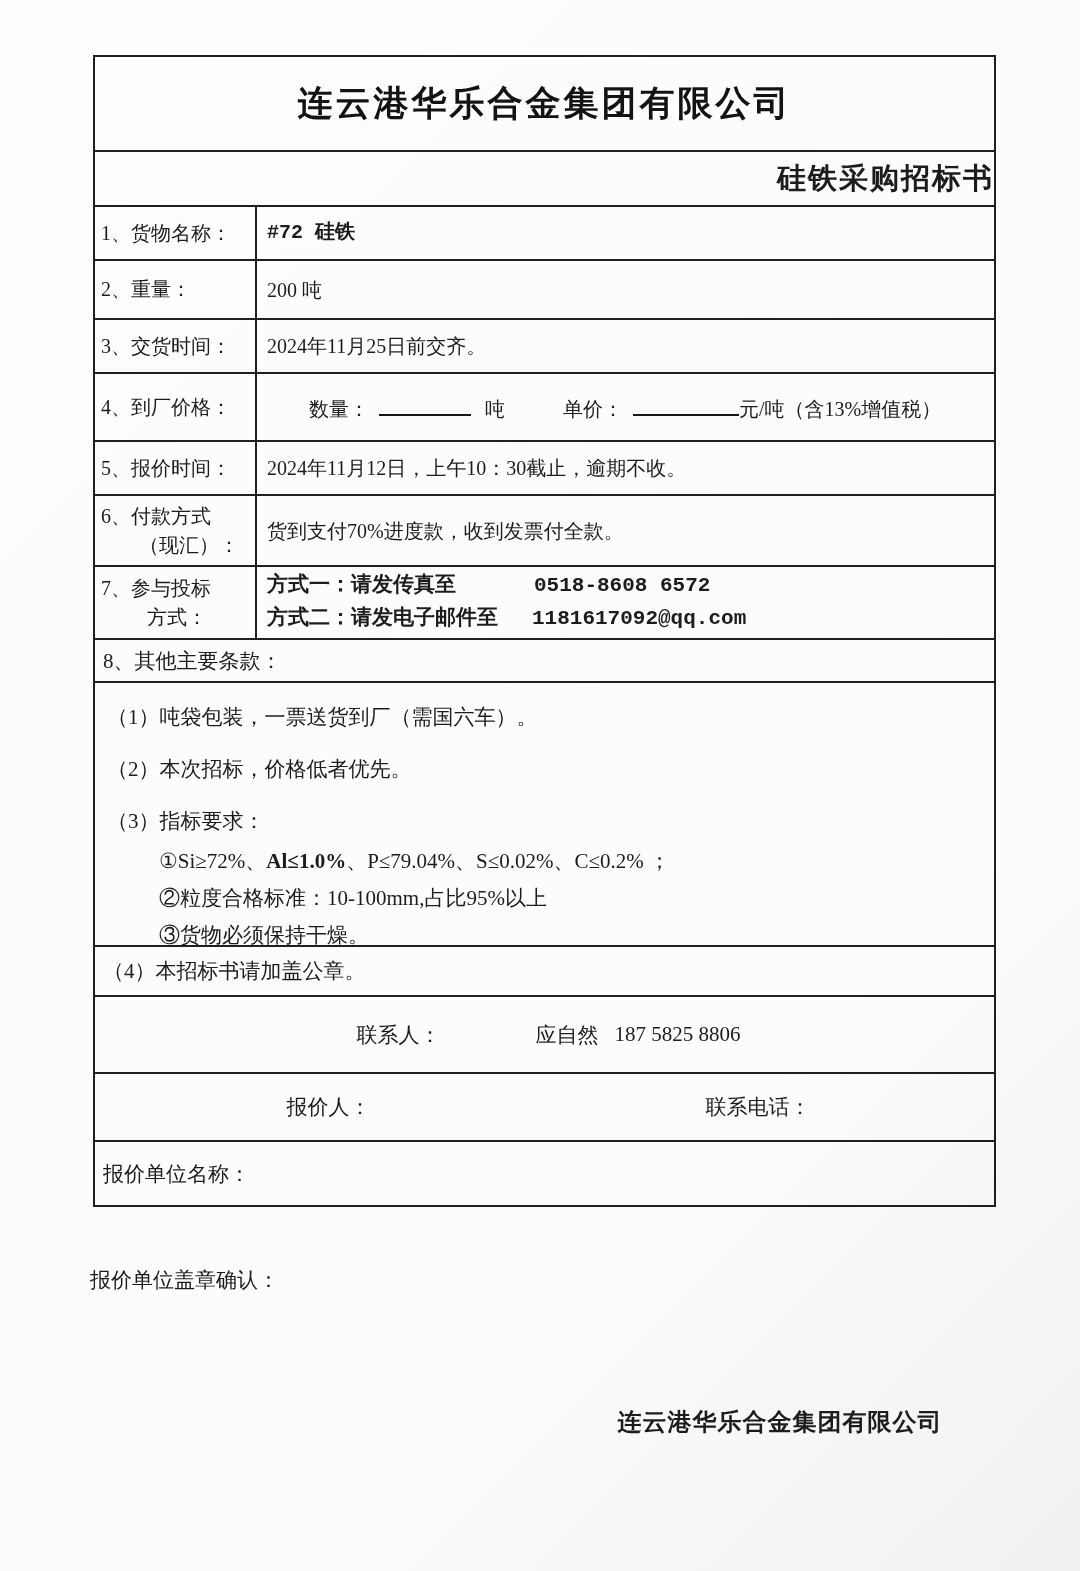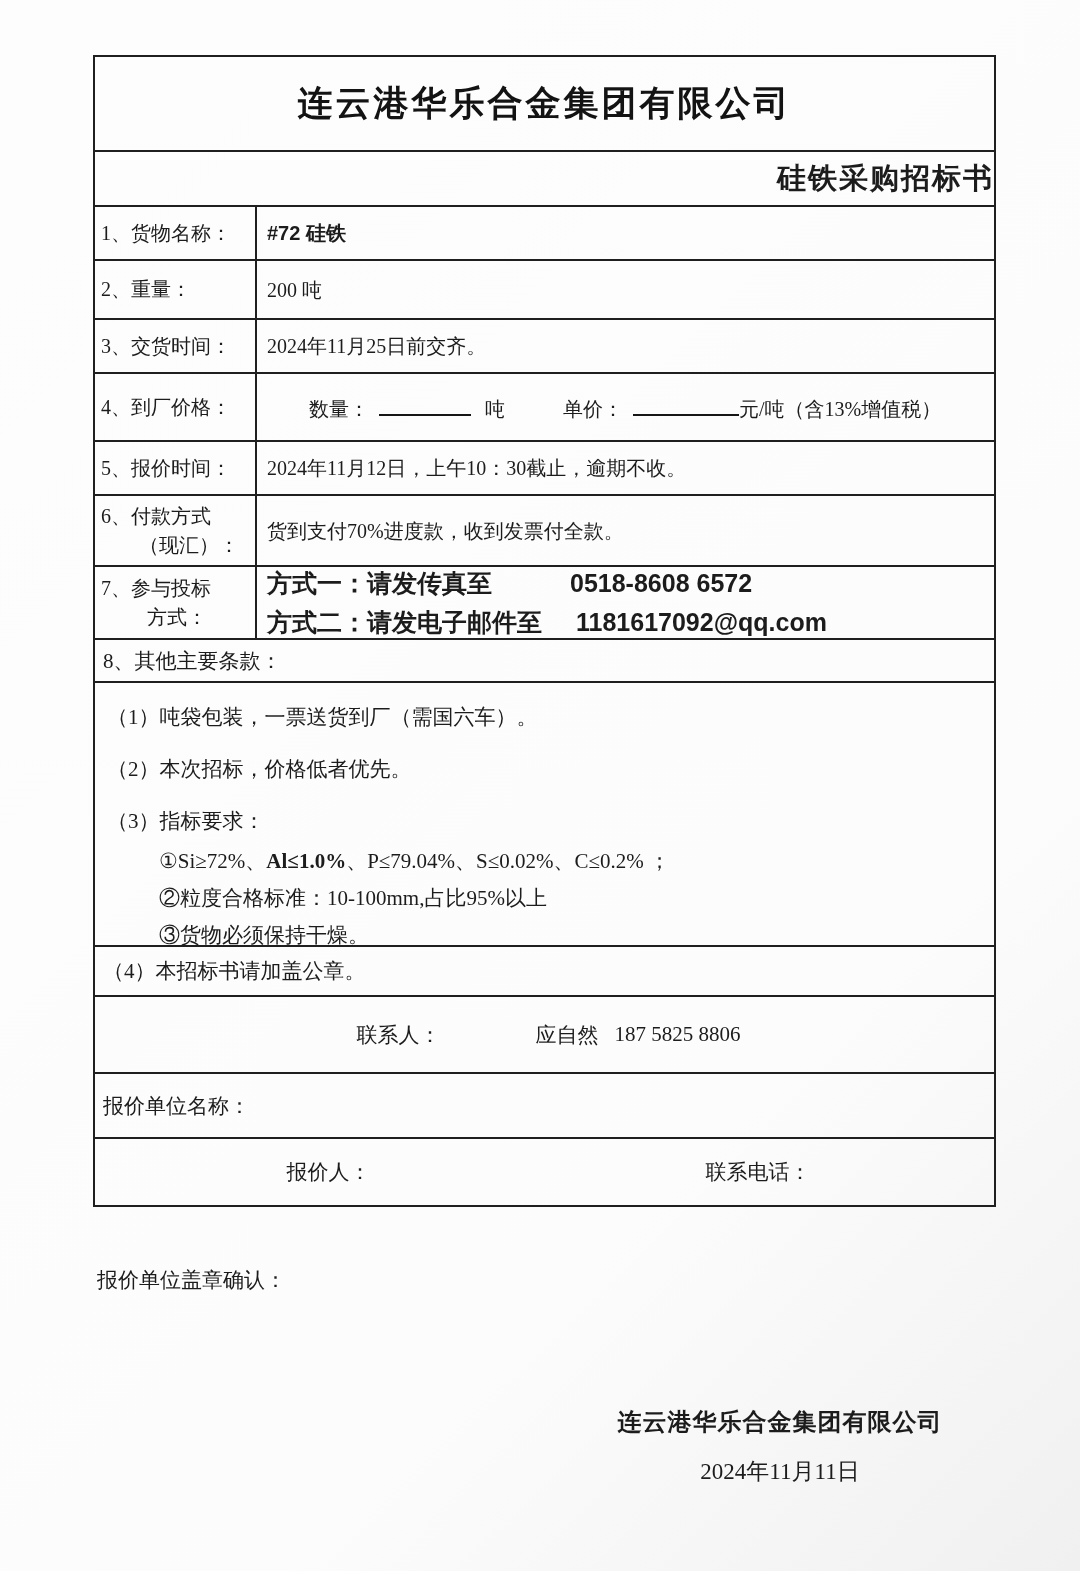--- a/index.html
+++ b/index.html
@@ -40,54 +40,54 @@
   .label-indent1 { padding-left:38px; }
   .label-indent2 { padding-left:46px; }
   .value-cell {
     flex:1 1 auto;
     display:flex; flex-direction:column; justify-content:center;
     padding-left:10px; font-size:20px; line-height:1.4;
   }
   .h54{height:54px} .h59{height:59px} .h68{height:68px}
   .h71{height:71px} .h73{height:73px}
 
-  .bold-hei { font-family:Liberation Sans, sans-serif; font-weight:bold; }
+  .bold-hei { font-family:Liberation Mono, monospace; font-weight:bold; }
 
   .inline-line { display:flex; flex-direction:row; align-items:baseline; flex-wrap:nowrap; }
   .blank {
     display:inline-block; height:24px;
     border-bottom:2px solid #161616;
     vertical-align:baseline;
   }
   .blank-qty { width:92px; margin:0 14px 0 10px; }
   .blank-unit { width:106px; margin-left:10px; }
   .price-line { padding-left:42px; }
   .gap-mid { display:inline-block; width:58px; }
 
-  .method-line { display:flex; align-items:baseline; font-size:25px; line-height:1.55; }
+  .method-line { display:flex; align-items:baseline; font-size:21px; line-height:1.55; }
   .m1-value { margin-left:78px; }
   .m2-value { margin-left:34px; }
 
   .fullrow { border-top:2px solid #1f1f1f; display:flex; flex-direction:column; justify-content:center;
              padding-left:8px; font-size:21px; }
   .terms-head { height:43px; }
   .terms-body { height:264px; justify-content:flex-start; padding-top:20px; padding-left:12px; font-size:21px; }
   .terms-item { margin:0 0 24px 0; }
   .terms-item-last { margin:0 0 12px 0; }
   .spec-line { margin:0 0 9px 52px; }
   .spec-emph { font-weight:bold; text-underline-offset:4px; }
   .stamp-note-row { height:50px; }
   .contact-row { height:77px; flex-direction:row; align-items:center; }
   .contact-name { margin-left:95px; }
   .contact-phone { margin-left:16px; }
   .quote-company-row { height:65px; }
   .quoter-row { height:68px; flex-direction:row; align-items:center; }
   .quoter-phone-label { margin-left:335px; }
 
-  .stamp-confirm { position:absolute; left:97px; top:1266px; font-size:21px; }
+  .stamp-confirm { position:absolute; left:90px; top:1266px; font-size:21px; }
   .sign-block { position:absolute; left:560px; top:1406px; width:440px; text-align:center; }
   .sign-company { font-size:24px; letter-spacing:1px; }
   .sign-date { font-size:23px; margin-top:18px; }
 </style>
 </head>
 <body>
 
 <div class="page">
 
   <div class="doc-table">
@@ -176,29 +176,28 @@
     </div>
 
     <div class="fullrow stamp-note-row">（4）本招标书请加盖公章。</div>
 
     <div class="fullrow contact-row">
       <span>联系人：</span>
       <span class="contact-name">应自然</span>
       <span class="contact-phone">187 5825 8806</span>
     </div>
 
-    <div class="fullrow quote-company-row">报价单位名称：</div>
-
     <div class="fullrow quoter-row">
       <span>报价人：</span>
       <span class="quoter-phone-label">联系电话：</span>
     </div>
 
+    <div class="fullrow quote-company-row">报价单位名称：</div>
+
   </div>
 
   <div class="stamp-confirm">报价单位盖章确认：</div>
 
   <div class="sign-block">
     <div class="sign-company bold-hei">连云港华乐合金集团有限公司</div>
-    <div class="sign-date">2024年11月11日</div>
   </div>
 
 </div>
 
 </body></html>

